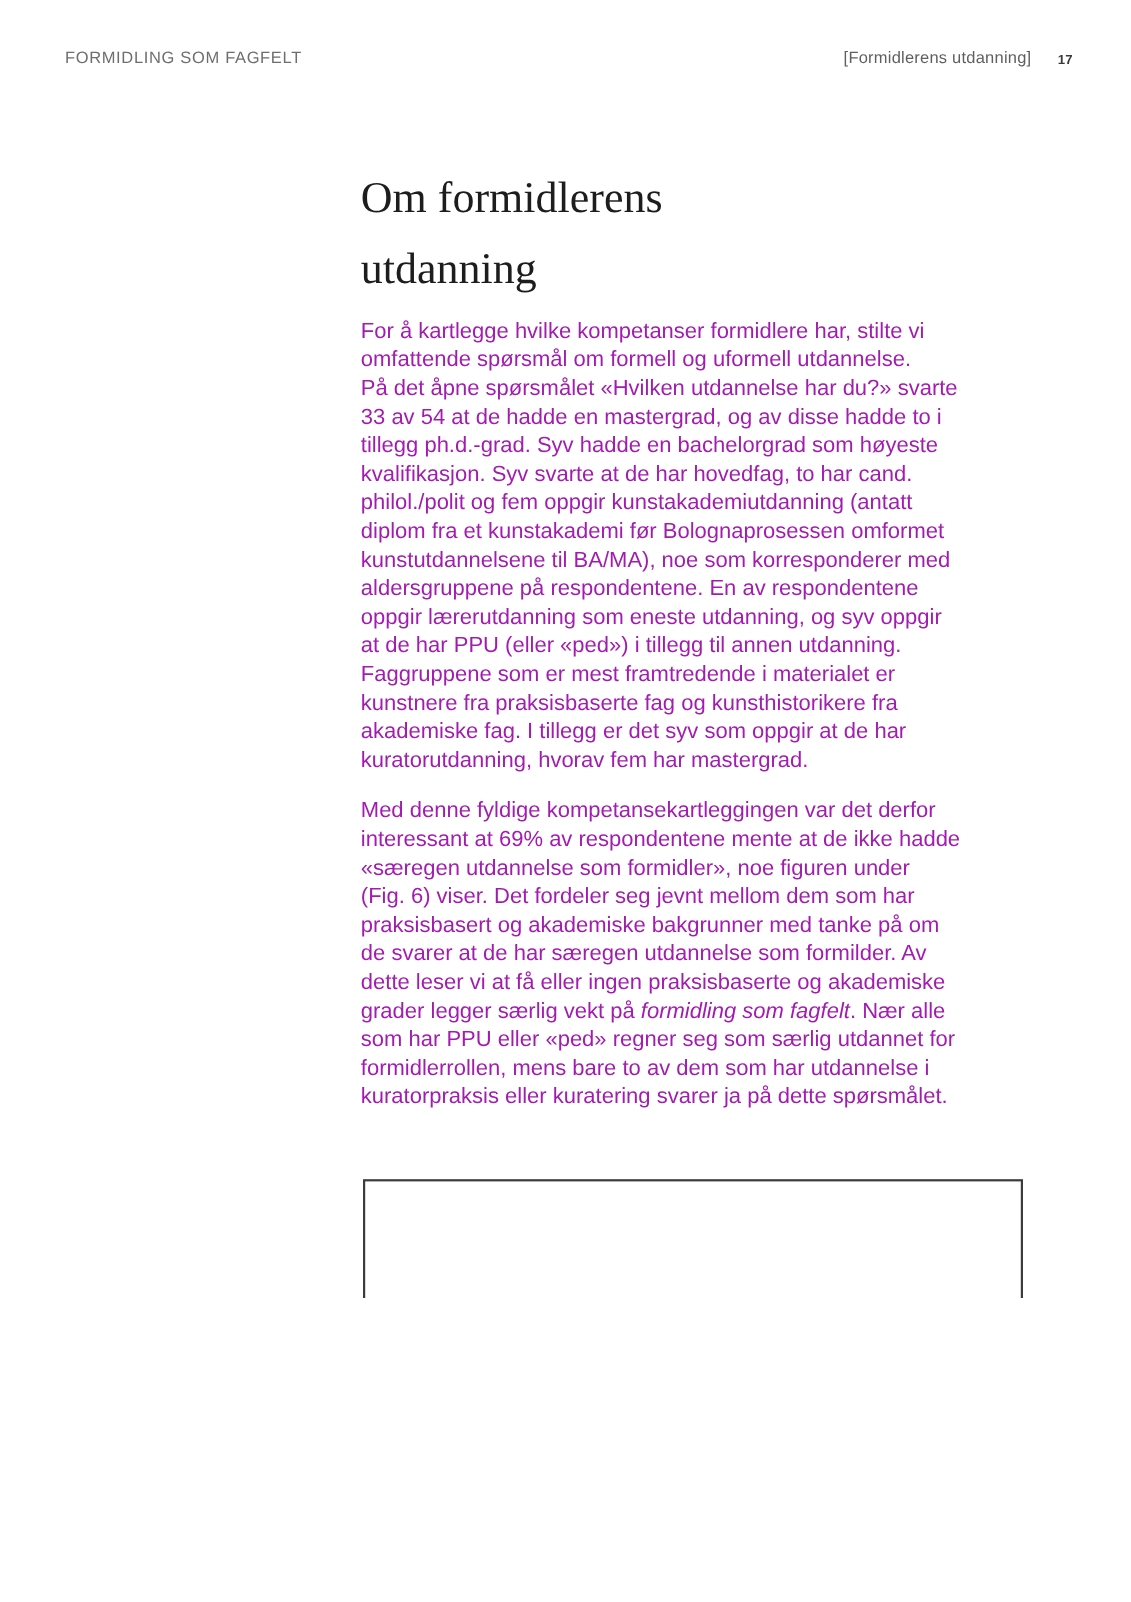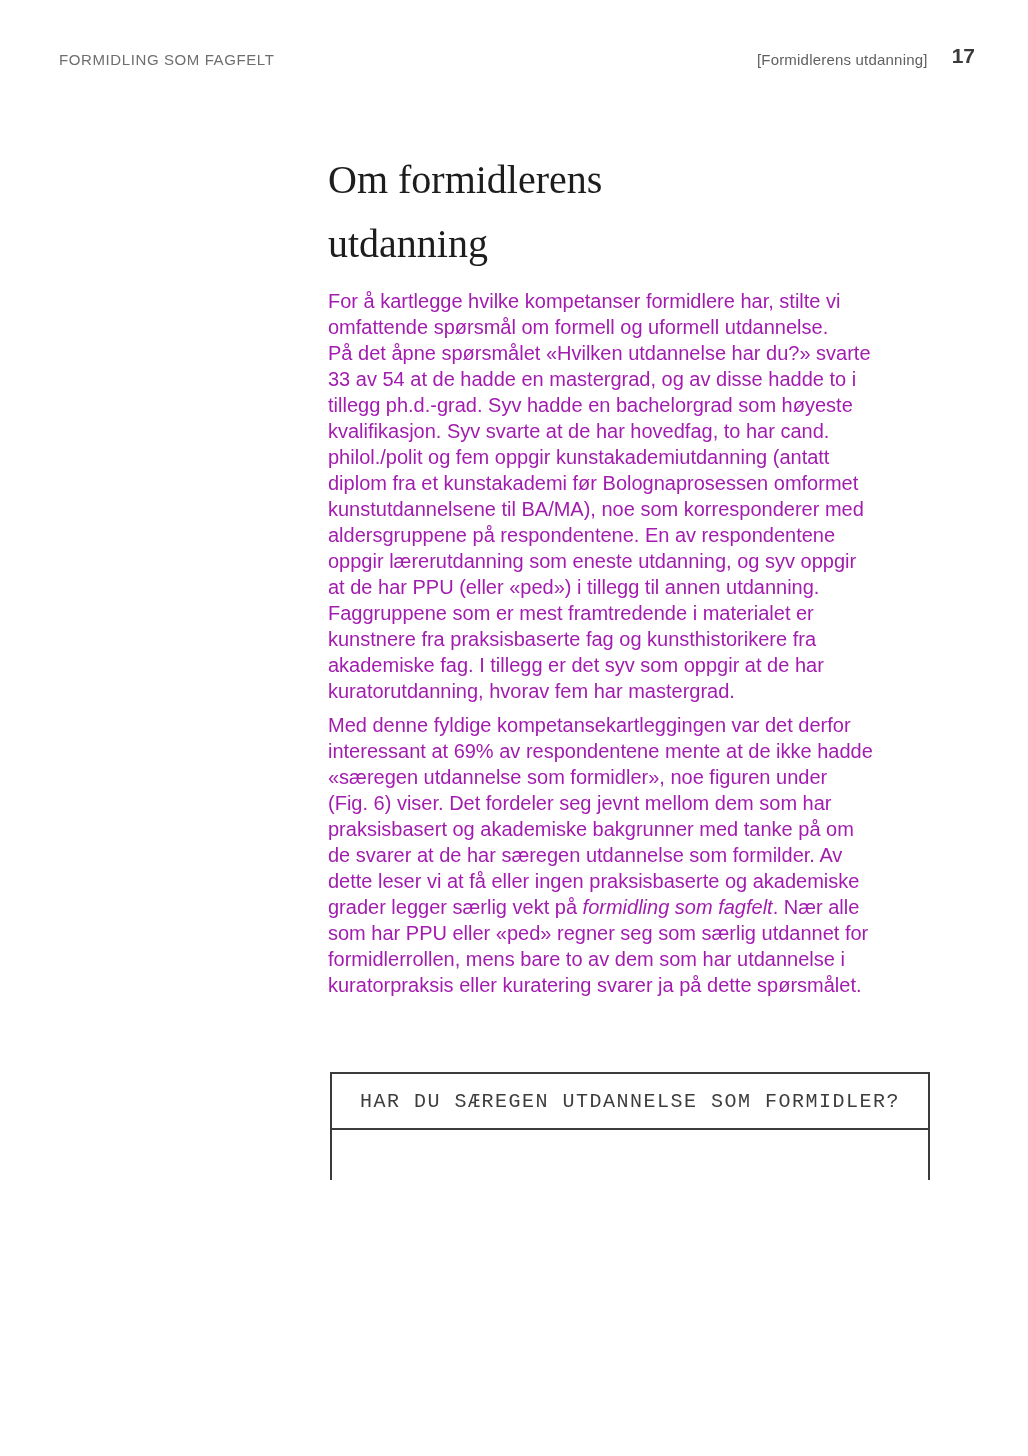--- a/index.html
+++ b/index.html
@@ -14,35 +14,35 @@
   
   .runhead {
     position:absolute; top:44px; left:59px; right:53px;
     display:flex; justify-content:space-between; align-items:baseline;
   }
   .runhead-left {
     font-size:15px; letter-spacing:0.6px; color:#6e6e6e; font-weight:400;
   }
   .runhead-right { display:flex; align-items:flex-end; gap:24px;margin-left:20px; }
   .runhead-section { font-size:15px; letter-spacing:0.2px; color:#5f5f5f; }
-  .runhead-page { font-size:21px; color:#3a3a3a; font-weight:700; }
+  .runhead-page { font-size:12px; color:#3a3a3a; font-weight:700; }
 
   
   .article-title {
     position:absolute; left:328px; top:148px; width:640px;
     font-family:"Liberation Serif", serif;
     font-size:40px; line-height:64px; color:#1d1d1d;
     white-space:pre-line; font-weight:400;
   }
   .article-body {
     position:absolute; left:328px; top:288px; width:634px;
     font-size:20px; line-height:26px; color:#a21caf; font-weight:300;
   }
   .article-body p { white-space:pre-line; }
-  .article-body p + p { margin-top:8px; }
+  .article-body p + p { margin-top:20px; }
   .article-body .emph { font-style:italic; }
 
   
   .figure-box {
     position:absolute; left:330px; top:1072px;
     width:600px; height:324px;
     border:2px solid #3b3b3b; background:#ffffff;
   }
   .figure-titlebar {
     height:56px; border-bottom:2px solid #3b3b3b;
@@ -109,18 +109,17 @@
 praksisbasert og akademiske bakgrunner med tanke på om
 de svarer at de har særegen utdannelse som formilder. Av
 dette leser vi at få eller ingen praksisbaserte og akademiske
 grader legger særlig vekt på </span><span class="emph">formidling som fagfelt</span><span>. Nær alle
 som har PPU eller «ped» regner seg som særlig utdannet for
 formidlerrollen, mens bare to av dem som har utdannelse i
 kuratorpraksis eller kuratering svarer ja på dette spørsmålet.</span></p>
   </div>
 
   <div class="figure-box">
-    <div class="figure-titlebar">HAR DU SÆREGEN UTDANNELSE SOM FORMIDLER?</div>
   </div>
 
   <div class="fig-caption">Fig. 6</div>
 
 </div>
 
 </body></html>

